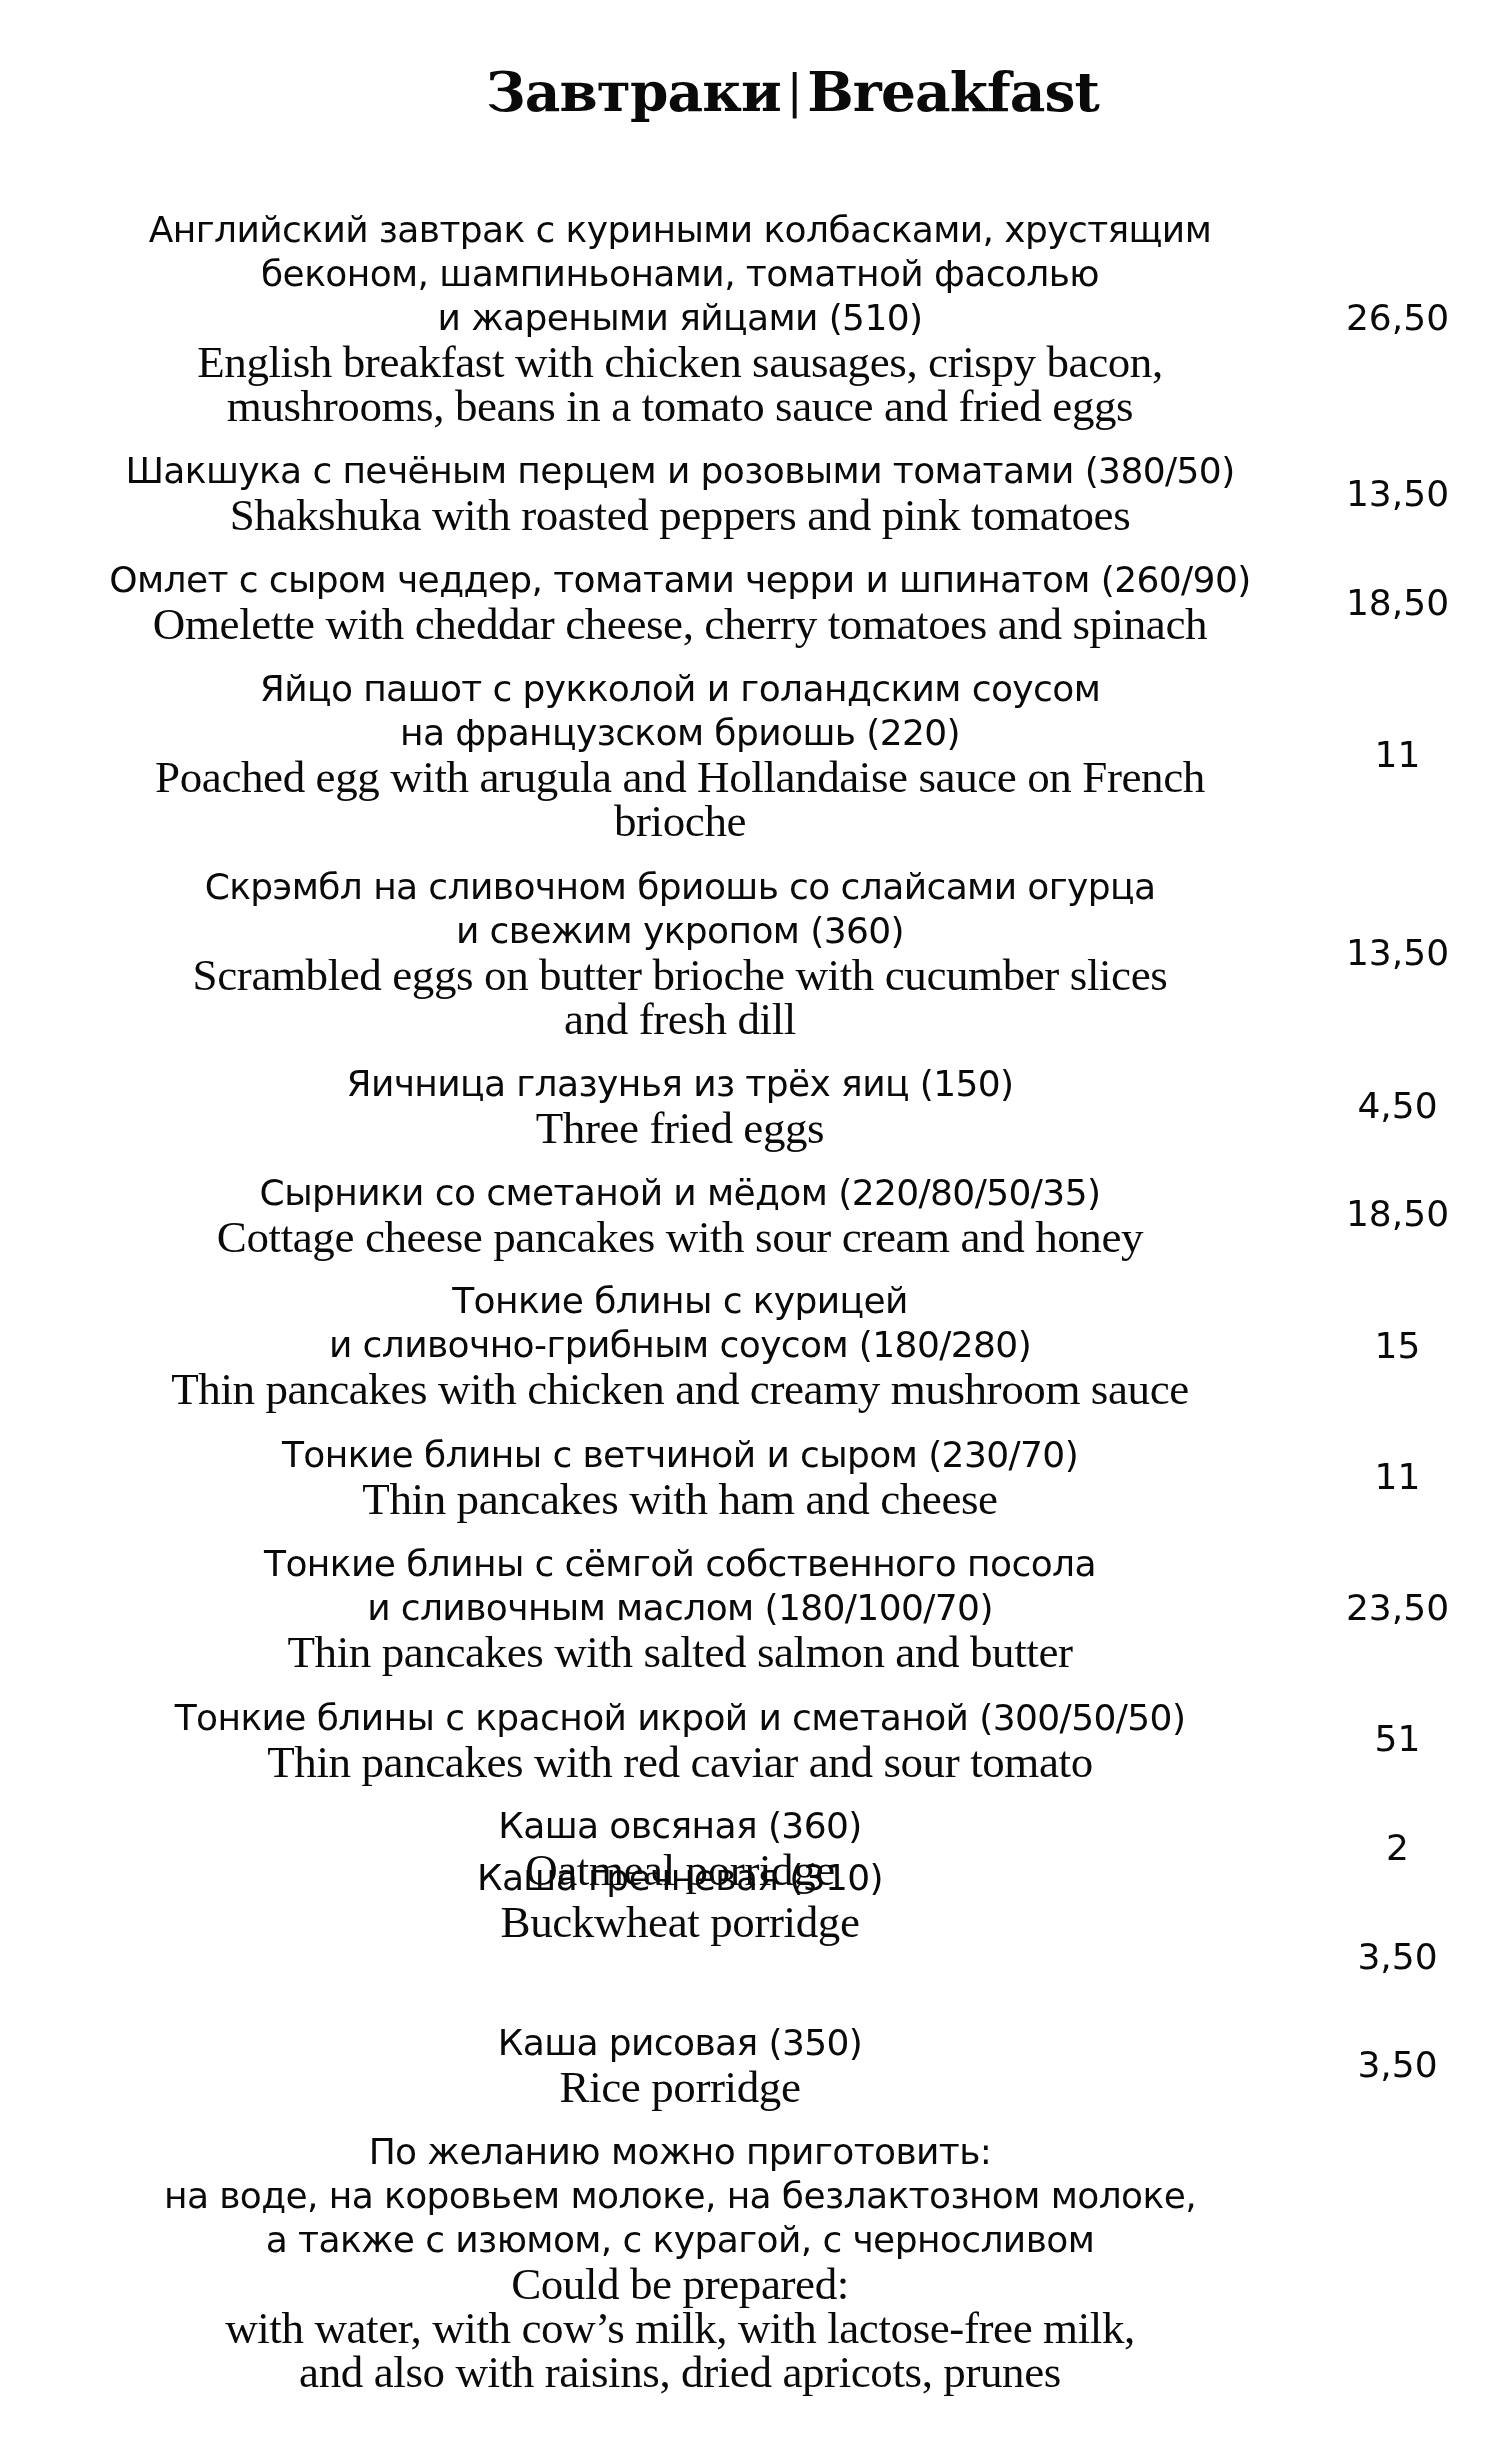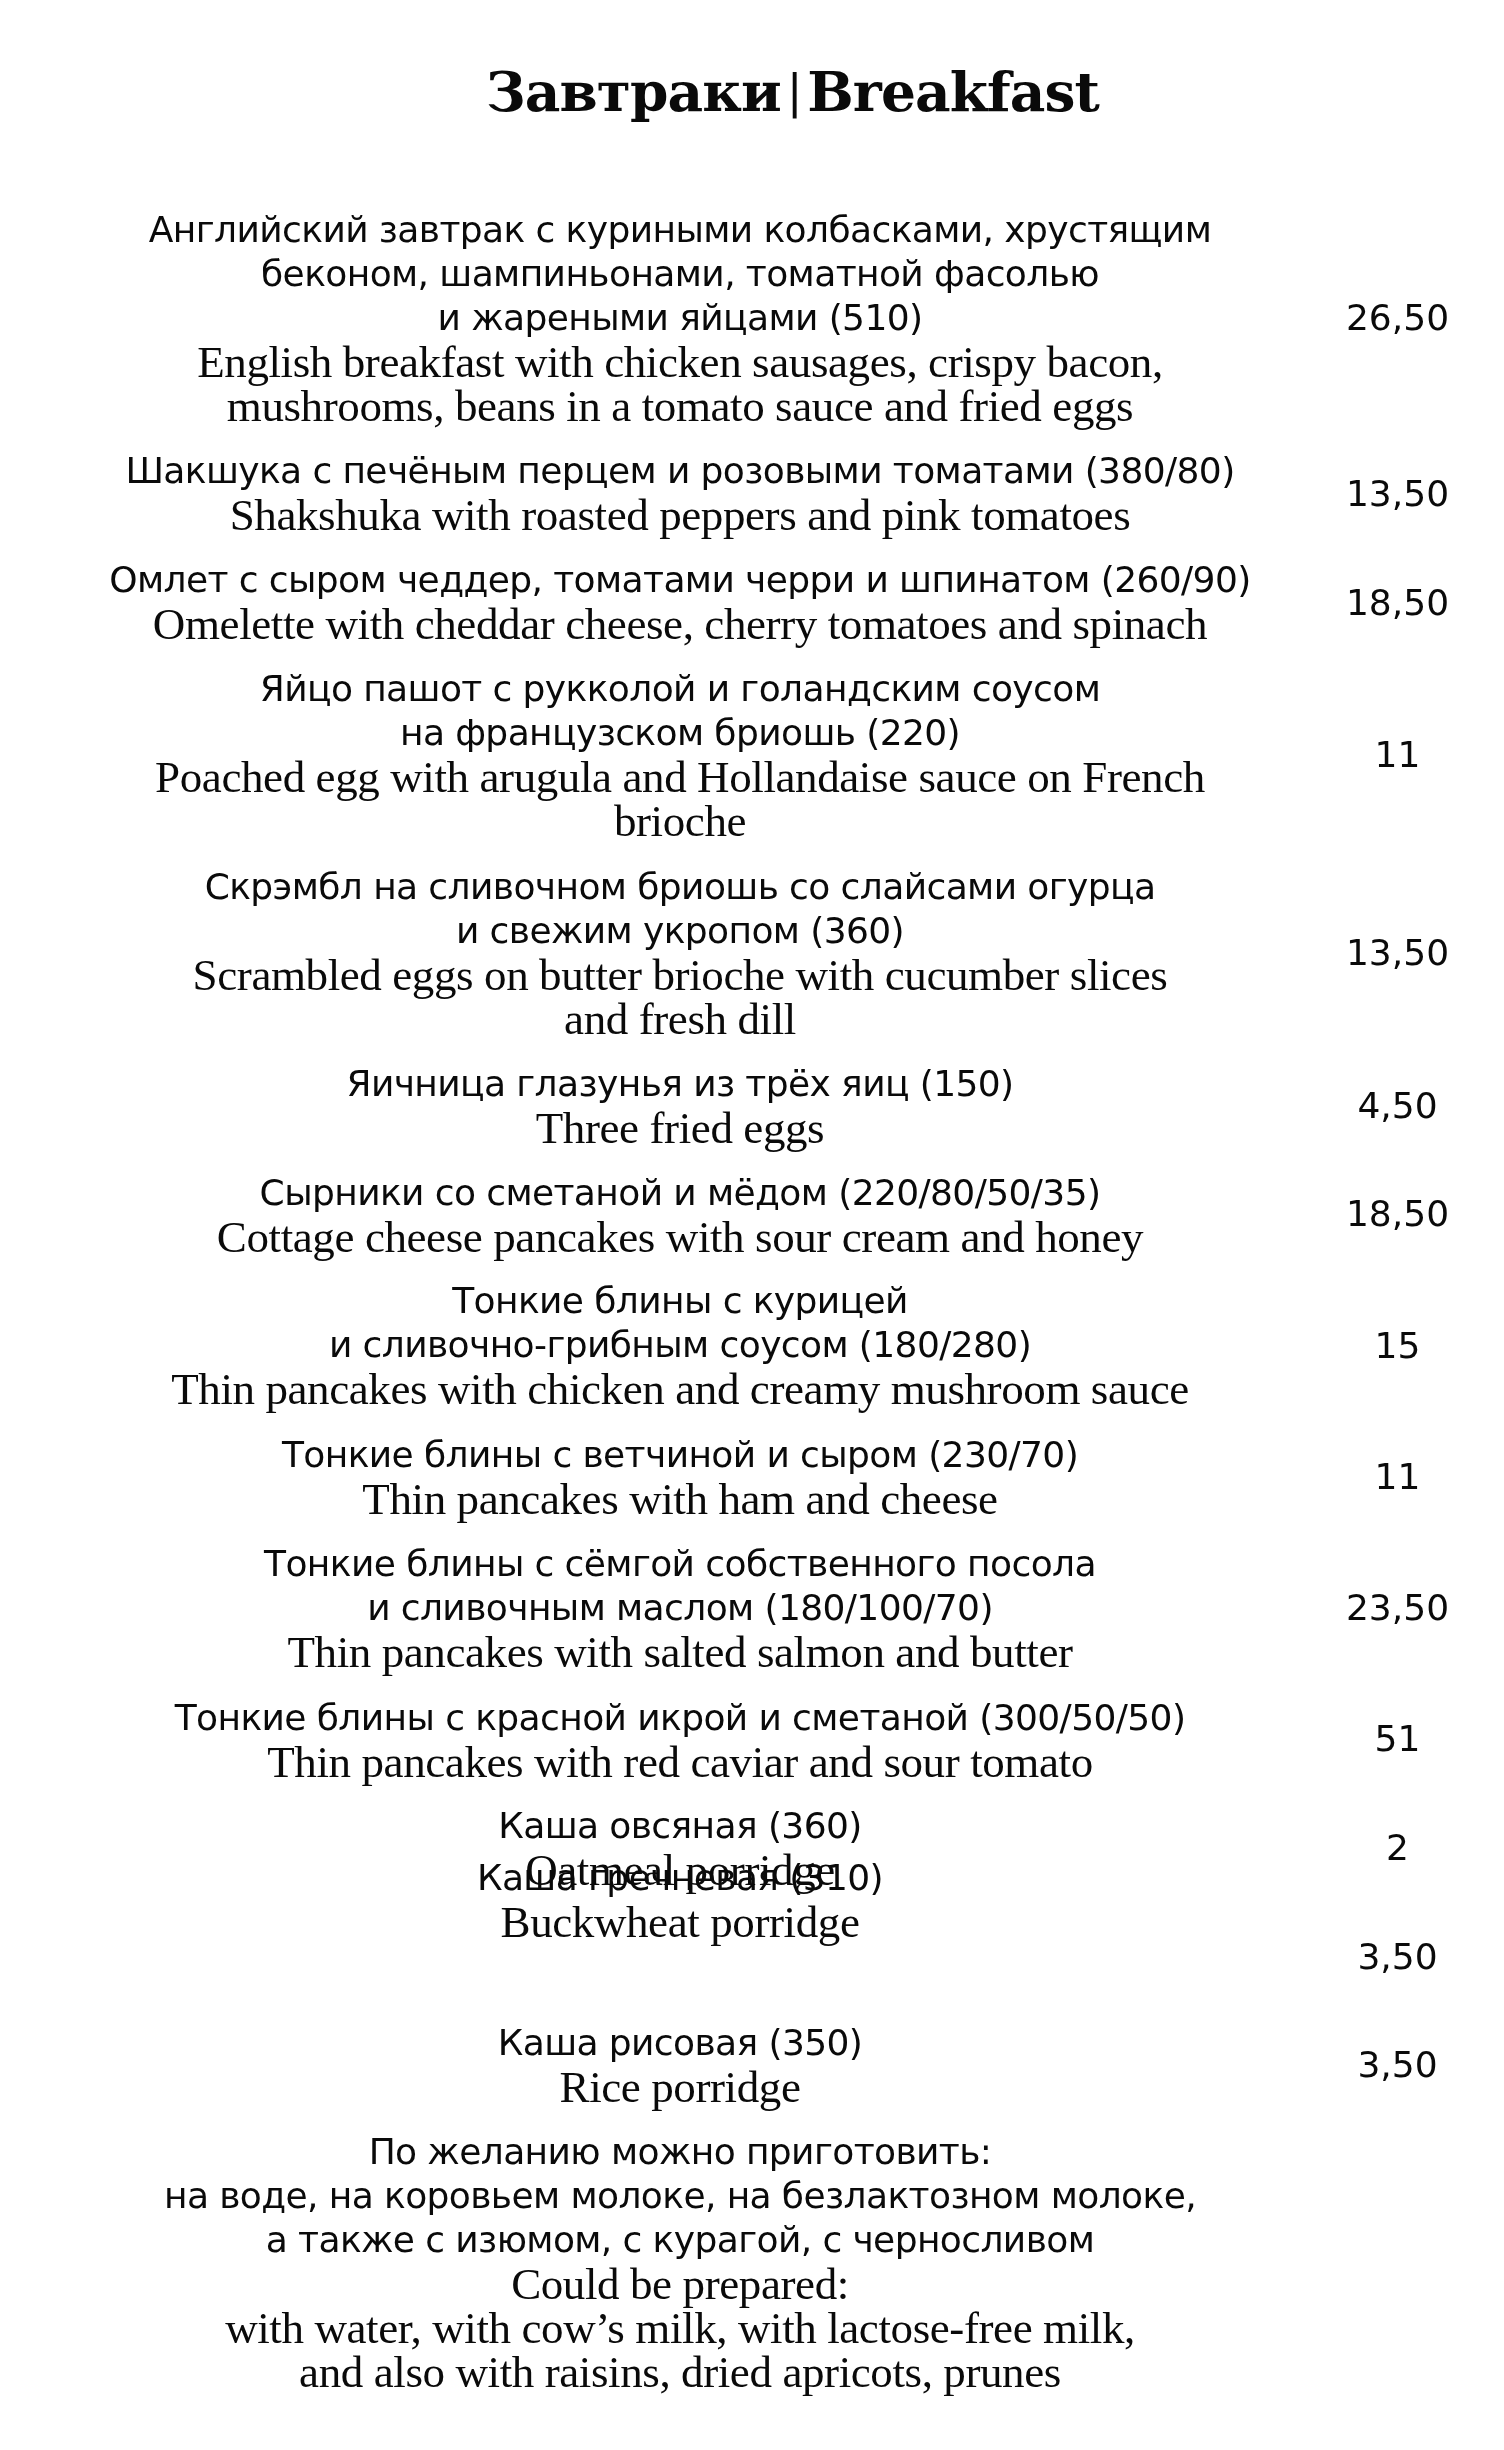--- a/index.html
+++ b/index.html
@@ -28,21 +28,21 @@
       <div>и жареными яйцами (510)</div>
     </div>
   <div class="en">
       <div>English breakfast with chicken sausages, crispy bacon,</div>
       <div>mushrooms, beans in a tomato sauce and fried eggs</div>
     </div>
 </div>
 <div class="price" style="top:296px">26,50</div>
 
 <div class="item" style="top:449px">
-  <div class="ru">Шакшука с печёным перцем и розовыми томатами (380/80)</div>
+  <div class="ru">Шакшука с печёным перцем и розовыми томатами (380/50)</div>
   <div class="en">Shakshuka with roasted peppers and pink tomatoes</div>
 </div>
 <div class="price" style="top:472px">13,50</div>
 
 <div class="item" style="top:558px">
   <div class="ru">Омлет с сыром чеддер, томатами черри и шпинатом (260/90)</div>
   <div class="en">Omelette with cheddar cheese, cherry tomatoes and spinach</div>
 </div>
 <div class="price" style="top:581px">18,50</div>
 

